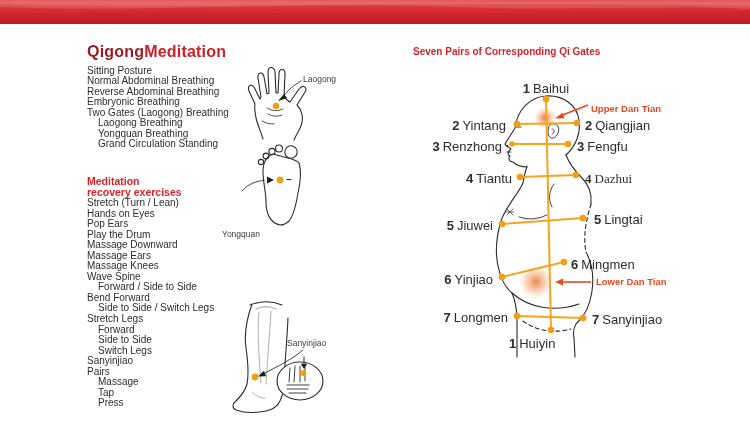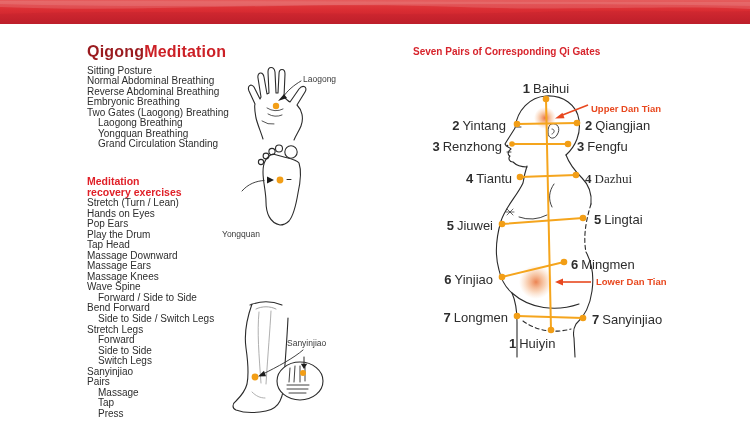--- a/index.html
+++ b/index.html
@@ -88,21 +88,20 @@
   <div class="red-head">
     <div>Meditation</div>
     <div>recovery exercises</div>
   </div>
 
   <ul class="list" id="rec-list">
     <li>Stretch (Turn / Lean)</li>
     <li>Hands on Eyes</li>
     <li>Pop Ears</li>
     <li>Play the Drum</li>
-    <li>Tap Head</li>
     <li>Massage Downward</li>
     <li>Massage Ears</li>
     <li>Massage Knees</li>
     <li>Wave Spine</li>
     <li class="ind">Forward / Side to Side</li>
     <li>Bend Forward</li>
     <li class="ind">Side to Side / Switch Legs</li>
     <li>Stretch Legs</li>
     <li class="ind">Forward</li>
     <li class="ind">Side to Side</li>

